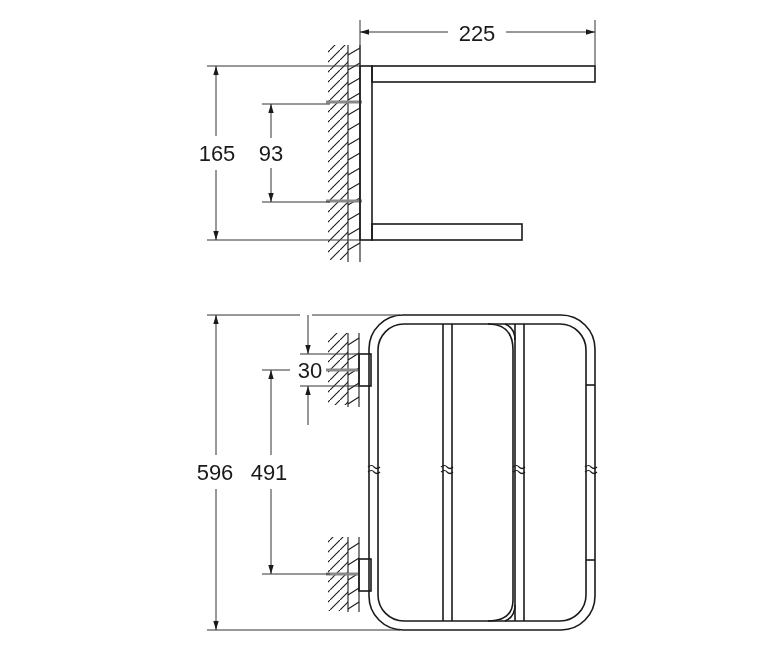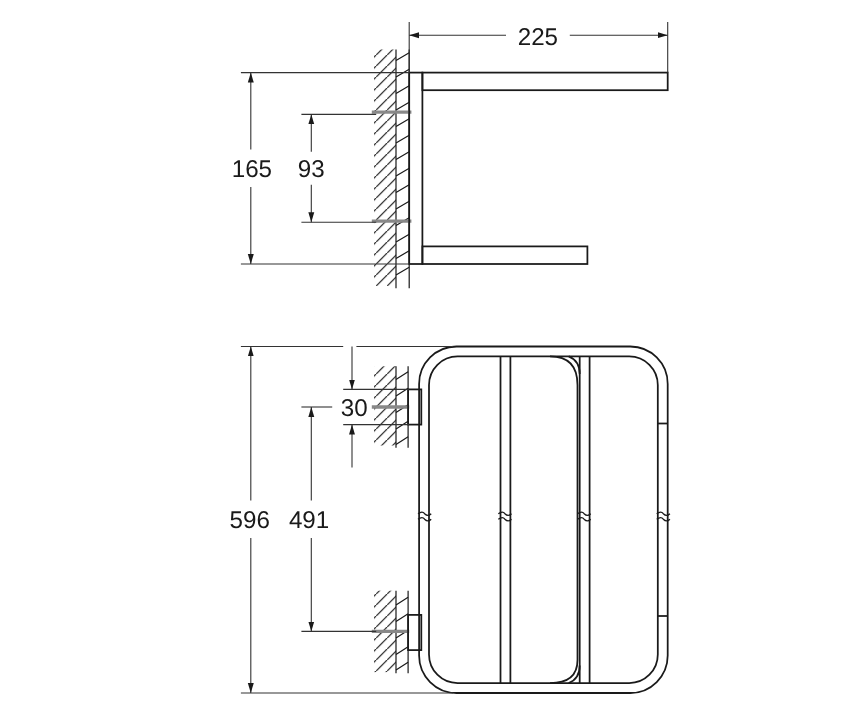--- a/index.html
+++ b/index.html
@@ -1,17 +1,17 @@
 <!DOCTYPE html>
 <html><head>
 <meta charset="utf-8">
 <style>
   html, body { margin: 0; padding: 0; background: #ffffff; }
   body { width: 780px; height: 650px; overflow: hidden; }
-  #canvas { position: absolute; left: 12px; top: 0; width: 740px; height: 650px; }
+  #canvas { position: absolute; left: 0; top: 0; width: 740px; height: 650px; }
   svg text { font-family: "Liberation Sans", "DejaVu Sans", sans-serif; fill: #1a1a1a; }
   .thin { stroke: #333; stroke-width: 1; fill: none; }
   .part { stroke: #1a1a1a; stroke-width: 1.6; fill: none; }
   .hatch { stroke: #1a1a1a; stroke-width: 1.1; fill: none; }
 </style>
 </head>
 <body>
 
 <div id="canvas">
 <svg width="780" height="650" viewBox="0 0 780 650" xmlns="http://www.w3.org/2000/svg">

